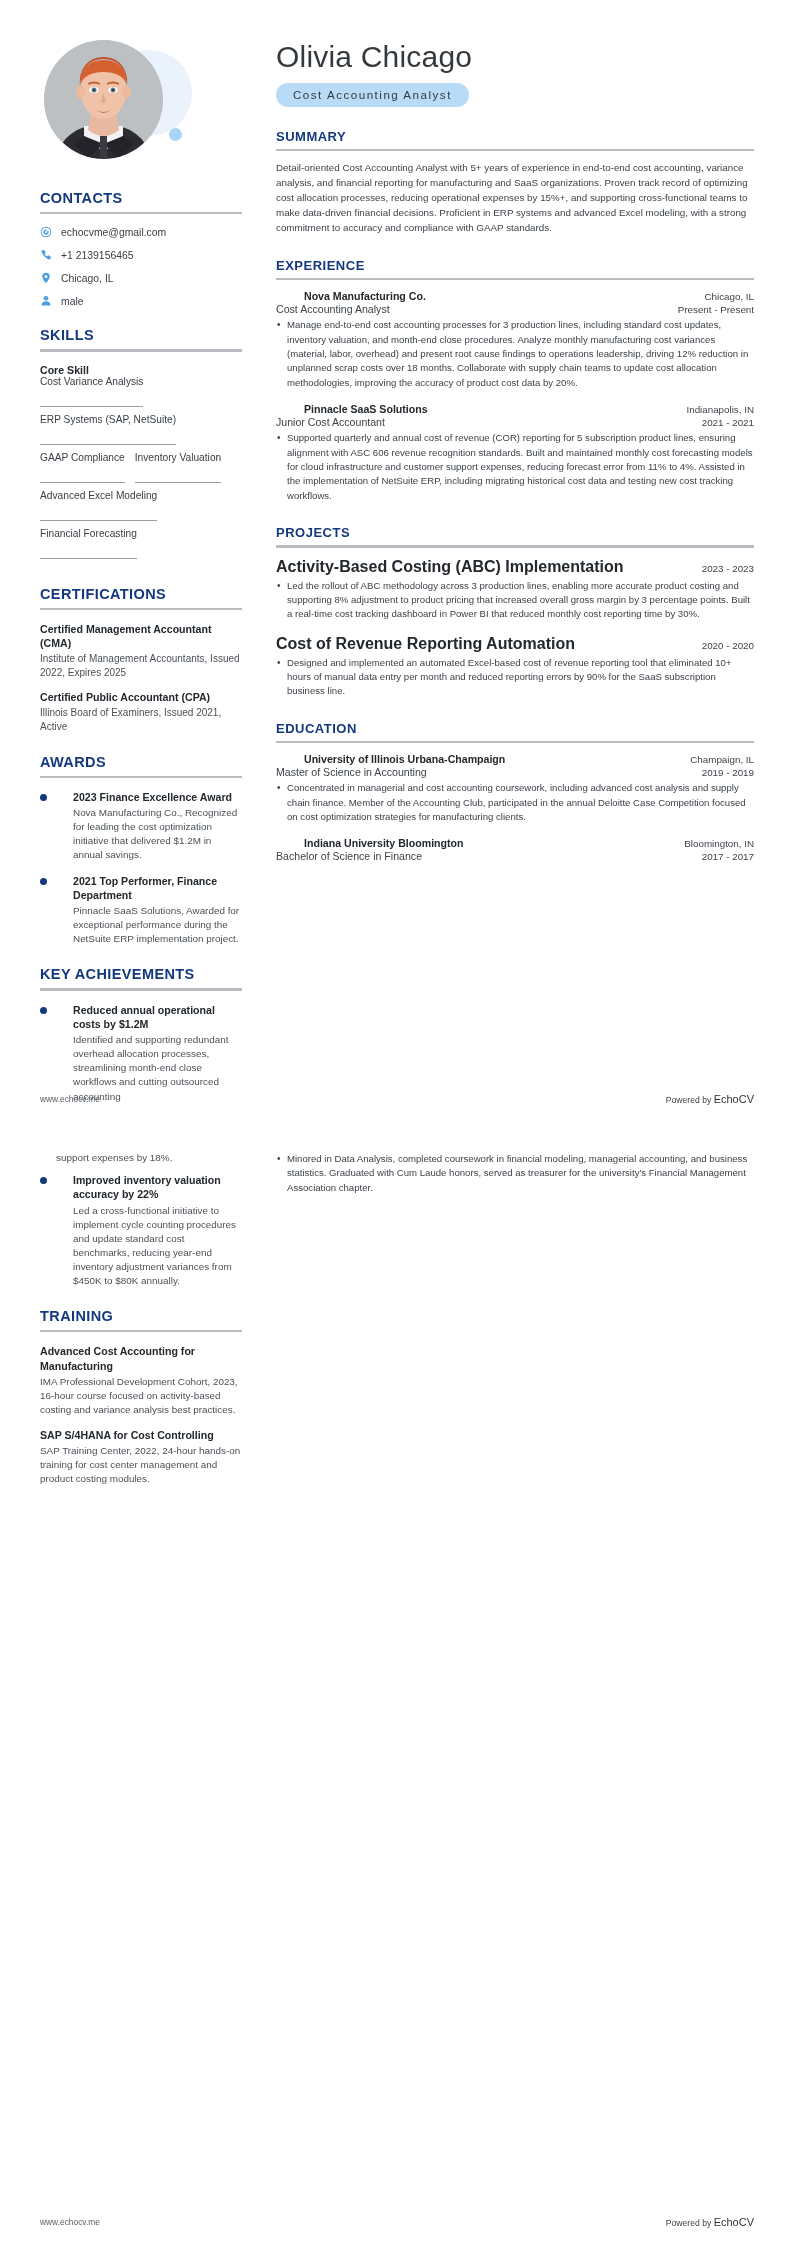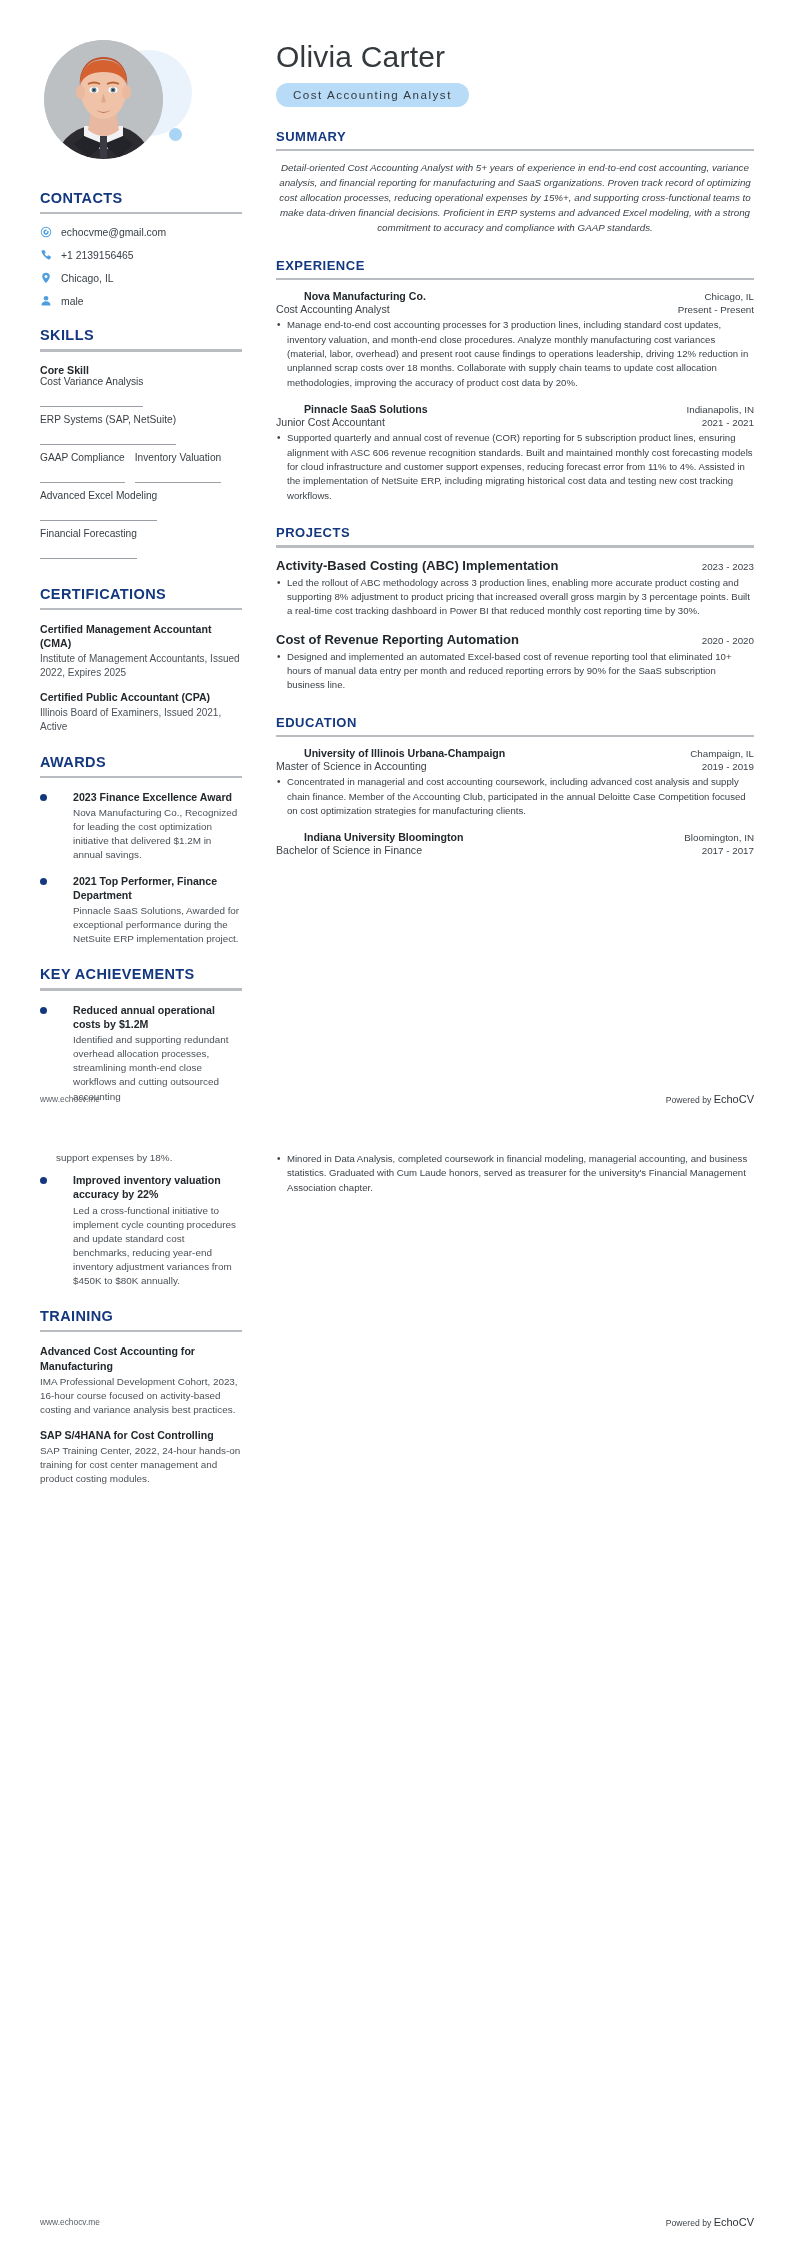--- a/index.html
+++ b/index.html
@@ -168,22 +168,21 @@
   }
   .sec-rule {
     height: 2.4px;
     background: #b9bdc1;
     margin: 5px 0 10px 0;
   }
   .summary {
     font-size: 9.8px;
     line-height: 1.52;
     color: #3d4349;
-    text-align: center;
-    font-style: italic;
+    text-align: left;
   }
   .entry { margin-bottom: 13px; }
   .entry-head {
     display: flex;
     justify-content: space-between;
     align-items: baseline;
     gap: 10px;
     padding-left: 28px;
   }
   .org { font-size: 10.6px; font-weight: bold; color: #23282d; }
@@ -212,21 +211,21 @@
     left: 1px; top: -1px;
     font-size: 10px;
     color: #3d4349;
   }
   .proj-head {
     display: flex;
     justify-content: space-between;
     align-items: baseline;
     gap: 10px;
   }
-  .proj-title { font-size: 13px; font-weight: bold; color: #23282d; }
+  .proj-title { font-size: 16px; font-weight: bold; color: #23282d; }
   
   .footer {
     position: absolute;
     left: 40px; right: 40px;
     bottom: 18px;
     display: flex;
     justify-content: space-between;
     align-items: center;
   }
   .foot-url { font-size: 8.4px; color: #5a6066; }
@@ -367,21 +366,21 @@
         <div class="dot"></div>
         <div>
           <div class="b-title">Reduced annual operational costs by $1.2M</div>
           <div class="b-desc">Identified and supporting redundant overhead allocation processes, streamlining month-end close workflows and cutting outsourced accounting</div>
         </div>
       </div>
 
     </aside>
 
     <section class="main">
-      <h1 class="name">Olivia Carter</h1>
+      <h1 class="name">Olivia Chicago</h1>
       <div class="role-badge">Cost Accounting Analyst</div>
 
       <div class="sec-h">SUMMARY</div>
       <div class="sec-rule"></div>
       <p class="summary">Detail-oriented Cost Accounting Analyst with 5+ years of experience in end-to-end cost accounting, variance analysis, and financial reporting for manufacturing and SaaS organizations. Proven track record of optimizing cost allocation processes, reducing operational expenses by 15%+, and supporting cross-functional teams to make data-driven financial decisions. Proficient in ERP systems and advanced Excel modeling, with a strong commitment to accuracy and compliance with GAAP standards.</p>
 
       <div class="sec-h">EXPERIENCE</div>
       <div class="sec-rule"></div>
 
       <div class="entry">

